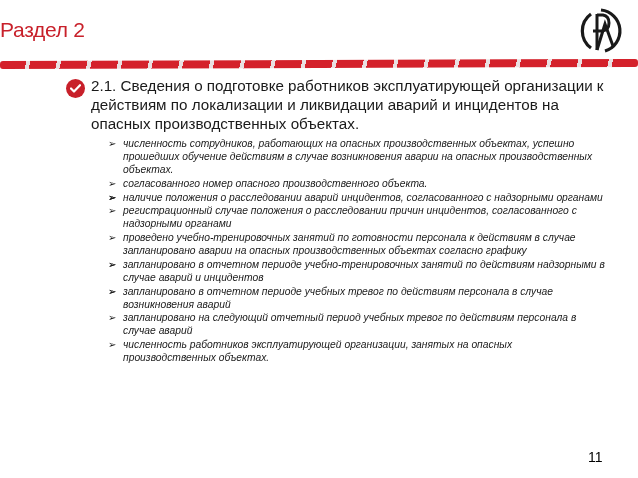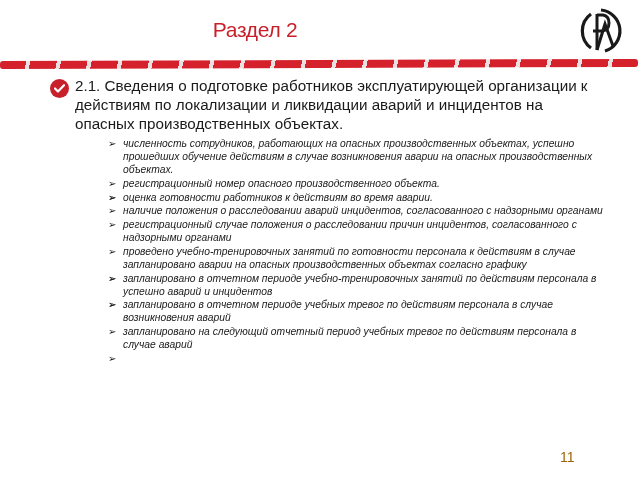--- a/index.html
+++ b/index.html
@@ -3,38 +3,38 @@
   <meta charset="utf-8">
   <style>
     html, body { margin: 0; padding: 0; }
     body {
       width: 638px; height: 478px; overflow: hidden;
       background: #ffffff; position: relative;
       font-family: "Liberation Sans", sans-serif; color: #1a1a1a;
     }
     .title {
       position: absolute; left: 0; width: 510px; top: 18px;
-      text-align: center; font-size: 21px; color: #c8202a;
+      font-size: 21px; color: #c8202a;
       letter-spacing: -0.3px;
     }
     .logo {
       position: absolute; left: 575px; top: 6px; width: 50px; height: 50px;
     }
     .rope {
       position: absolute; left: 0; top: 60px; width: 638px; height: 8px;
       background: repeating-linear-gradient(
         -78deg,
         #d4212b 0px, #d4212b 26px,
         #e9e0e2 26px, #e9e0e2 30px
       );
       transform: skewY(-0.2deg);
       border-radius: 3px;
     }
     .heading {
-      position: absolute; left: 50px; top: 76px; width: 540px;
+      position: absolute; left: 66px; top: 76px; width: 540px;
       display: flex; align-items: flex-start;
     }
     .check {
       width: 19px; height: 19px; border-radius: 50%; background: #c8202a;
       flex: 0 0 19px; margin-top: 3px; margin-right: 6px;
       display: flex; align-items: center; justify-content: center;
     }
     .heading-text {
       font-size: 15.2px; line-height: 19px; color: #1a1a1a;
     }
@@ -45,22 +45,22 @@
     .list li {
       position: relative; padding-left: 17px;
       font-size: 10.3px; line-height: 13.1px; font-style: italic;
       color: #1a1a1a; margin-bottom: 0.6px;
     }
     .list li .arrow {
       position: absolute; left: 2px; top: 0; font-style: normal;
       font-size: 10px; color: #1a1a1a;
     }
     .page-num {
-      position: absolute; left: 560px; top: 449px;
-      font-size: 14px; color: #a16207;
+      position: absolute; left: 588px; top: 449px;
+      font-size: 14px; color: #000000;
     }
   </style>
 </head>
 <body>
 
 <div class="title">Раздел 2</div>
 
 <div class="logo">
   <svg width="50" height="50" viewBox="0 0 50 50">
     <path d="M16 8 A21 21 0 0 0 16 42" fill="none" stroke="#1a1a1a" stroke-width="3.2"></path>
@@ -77,27 +77,27 @@
   <span class="check">
     <svg width="11" height="9" viewBox="0 0 11 9">
       <path d="M1 4.5 L4 7.5 L10 1.2" fill="none" stroke="#ffffff" stroke-width="2.2" stroke-linecap="round" stroke-linejoin="round"></path>
     </svg>
   </span>
   <span class="heading-text">2.1. Сведения о подготовке работников эксплуатирующей организации к действиям по локализации и ликвидации аварий и инцидентов на опасных производственных объектах.</span>
 </div>
 
 <ul class="list">
   <li><span class="arrow">➢</span><span>численность сотрудников, работающих на опасных производственных объектах, успешно прошедших обучение действиям в случае возникновения аварии на опасных производственных объектах.</span></li>
-  <li><span class="arrow">➢</span><span>регистрационный номер опасного производственного объекта.</span></li>
+  <li><span class="arrow">➢</span><span>согласованного номер опасного производственного объекта.</span></li>
   <li><span class="arrow">➢</span></li>
-  <li><span class="arrow">➢</span><span>оценка готовности работников к действиям во время аварии.</span></li>
+  <li><span class="arrow">➢</span></li>
   <li><span class="arrow">➢</span><span>наличие положения о расследовании аварий инцидентов, согласованного с надзорными органами</span></li>
   <li><span class="arrow">➢</span><span>регистрационный случае положения о расследовании причин инцидентов, согласованного с надзорными органами</span></li>
   <li><span class="arrow">➢</span><span>проведено учебно-тренировочных занятий по готовности персонала к действиям в случае запланировано аварии на опасных производственных объектах согласно графику</span></li>
   <li><span class="arrow">➢</span></li>
-  <li><span class="arrow">➢</span><span>запланировано в отчетном периоде учебно-тренировочных занятий по действиям персонала в успешно аварий и инцидентов</span></li>
+  <li><span class="arrow">➢</span><span>запланировано в отчетном периоде учебно-тренировочных занятий по действиям надзорными в случае аварий и инцидентов</span></li>
   <li><span class="arrow">➢</span></li>
   <li><span class="arrow">➢</span><span>запланировано в отчетном периоде учебных тревог по действиям персонала в случае возникновения аварий</span></li>
   <li><span class="arrow">➢</span><span>запланировано на следующий отчетный период учебных тревог по действиям персонала в случае аварий</span></li>
-  <li><span class="arrow">➢</span></li>
+  <li><span class="arrow">➢</span><span>численность работников эксплуатирующей организации, занятых на опасных производственных объектах.</span></li>
 </ul>
 
 <div class="page-num">11</div>
 
 </body></html>

